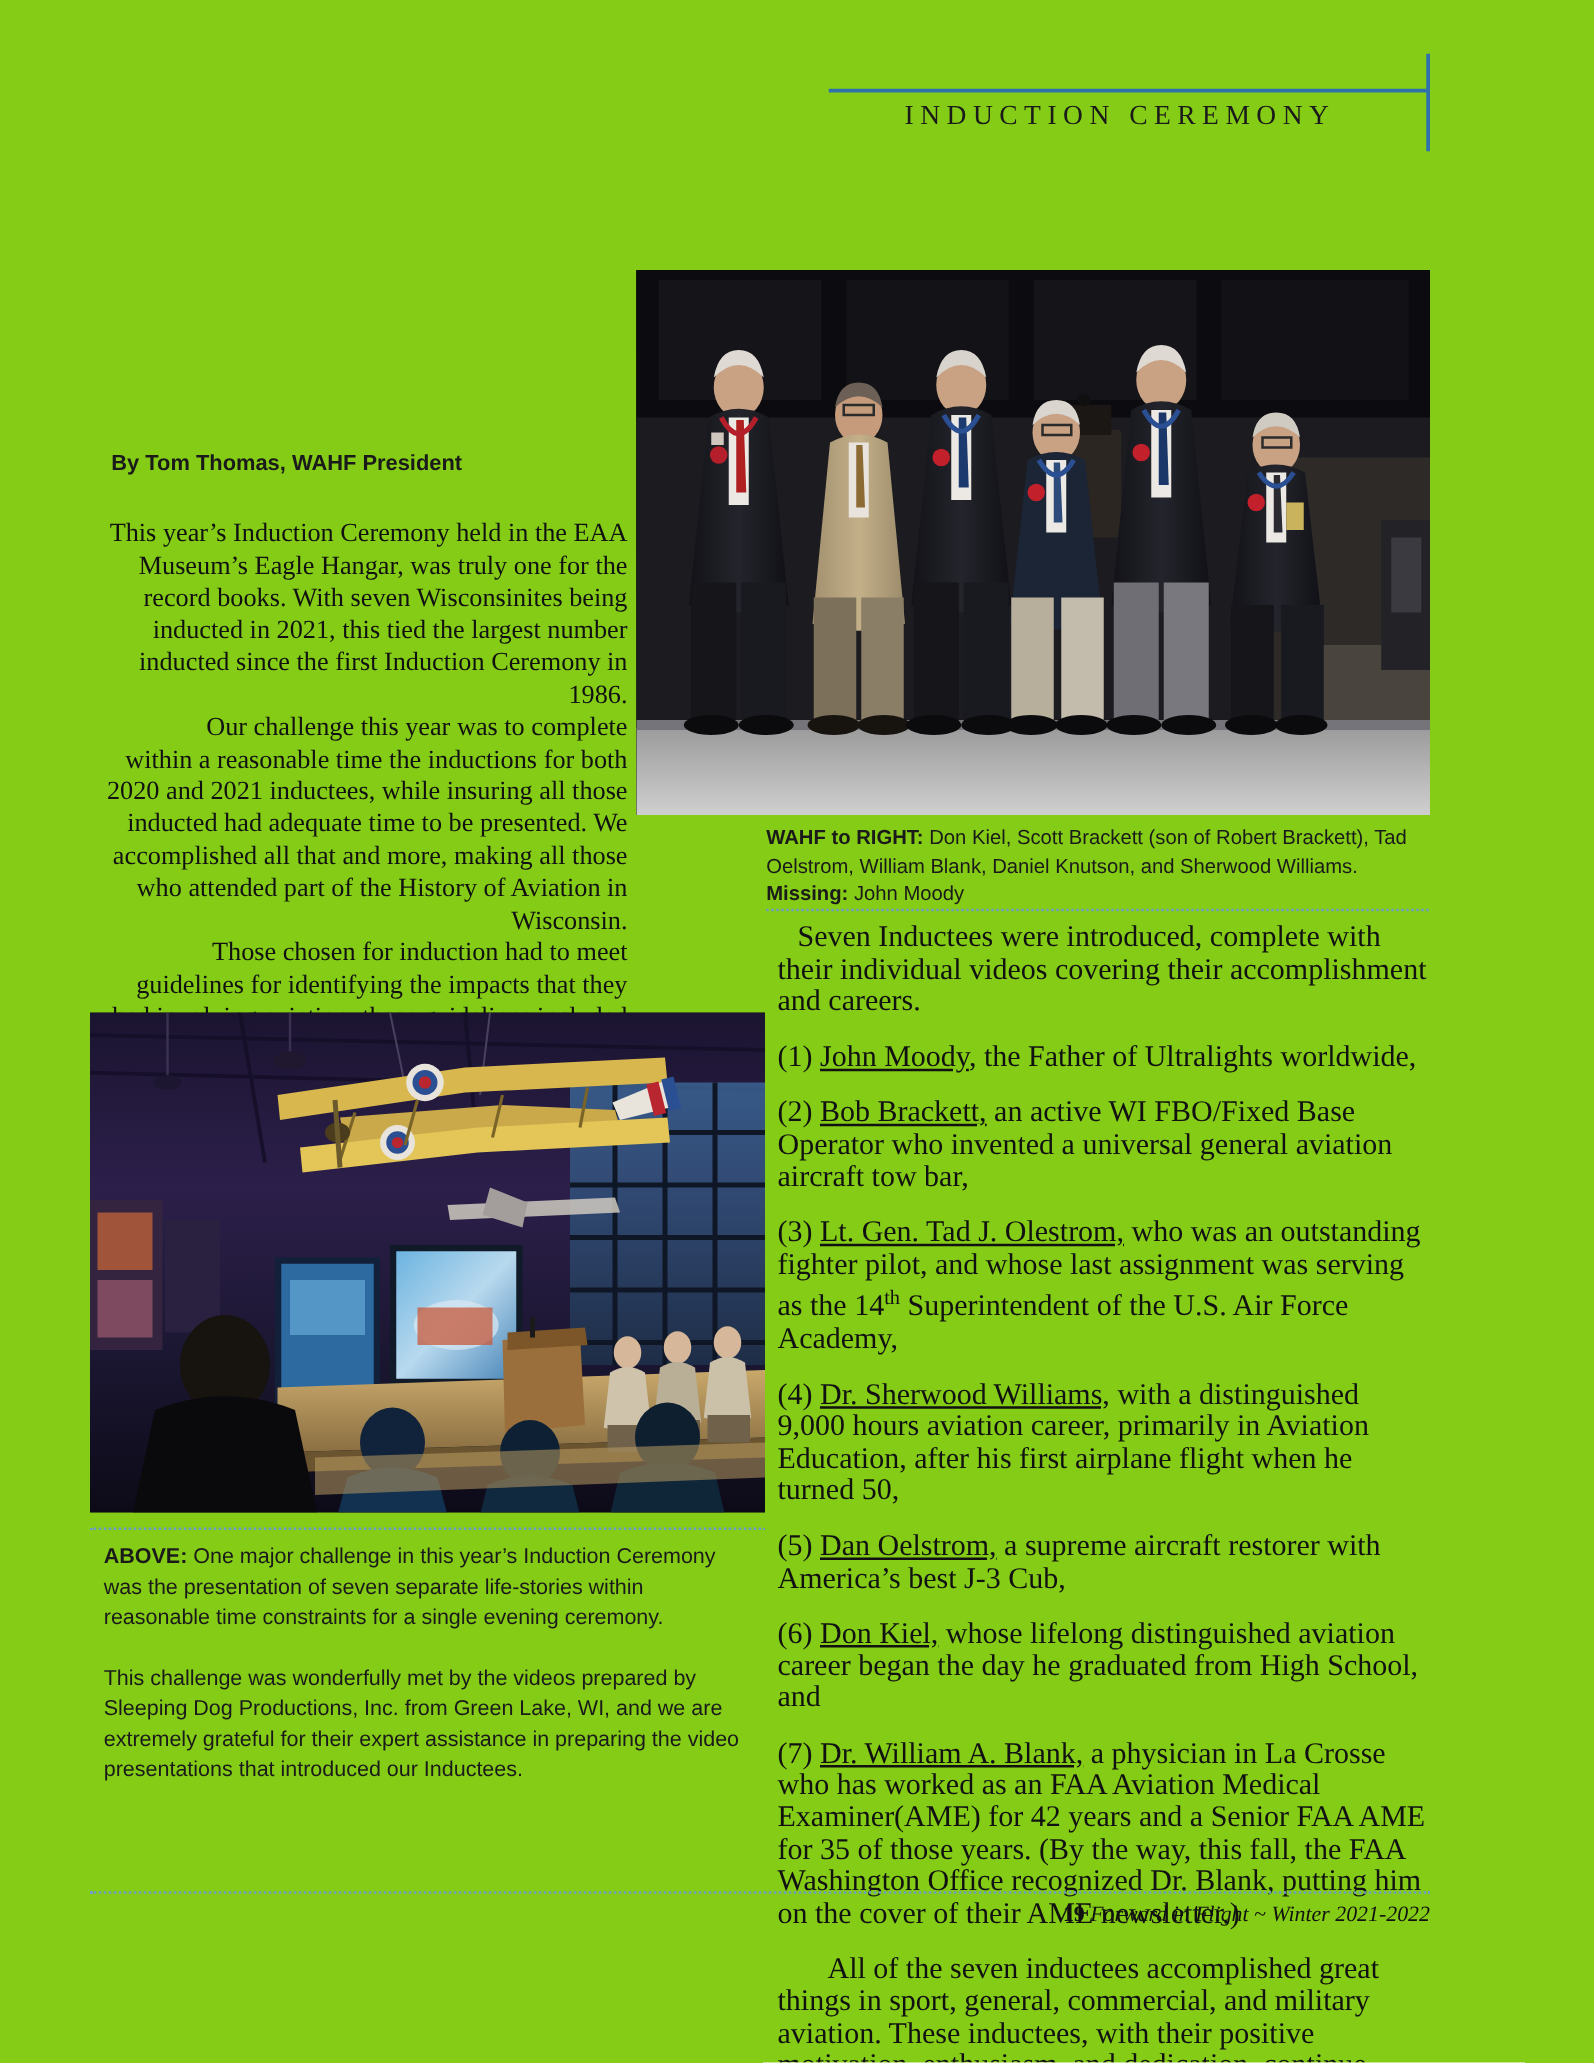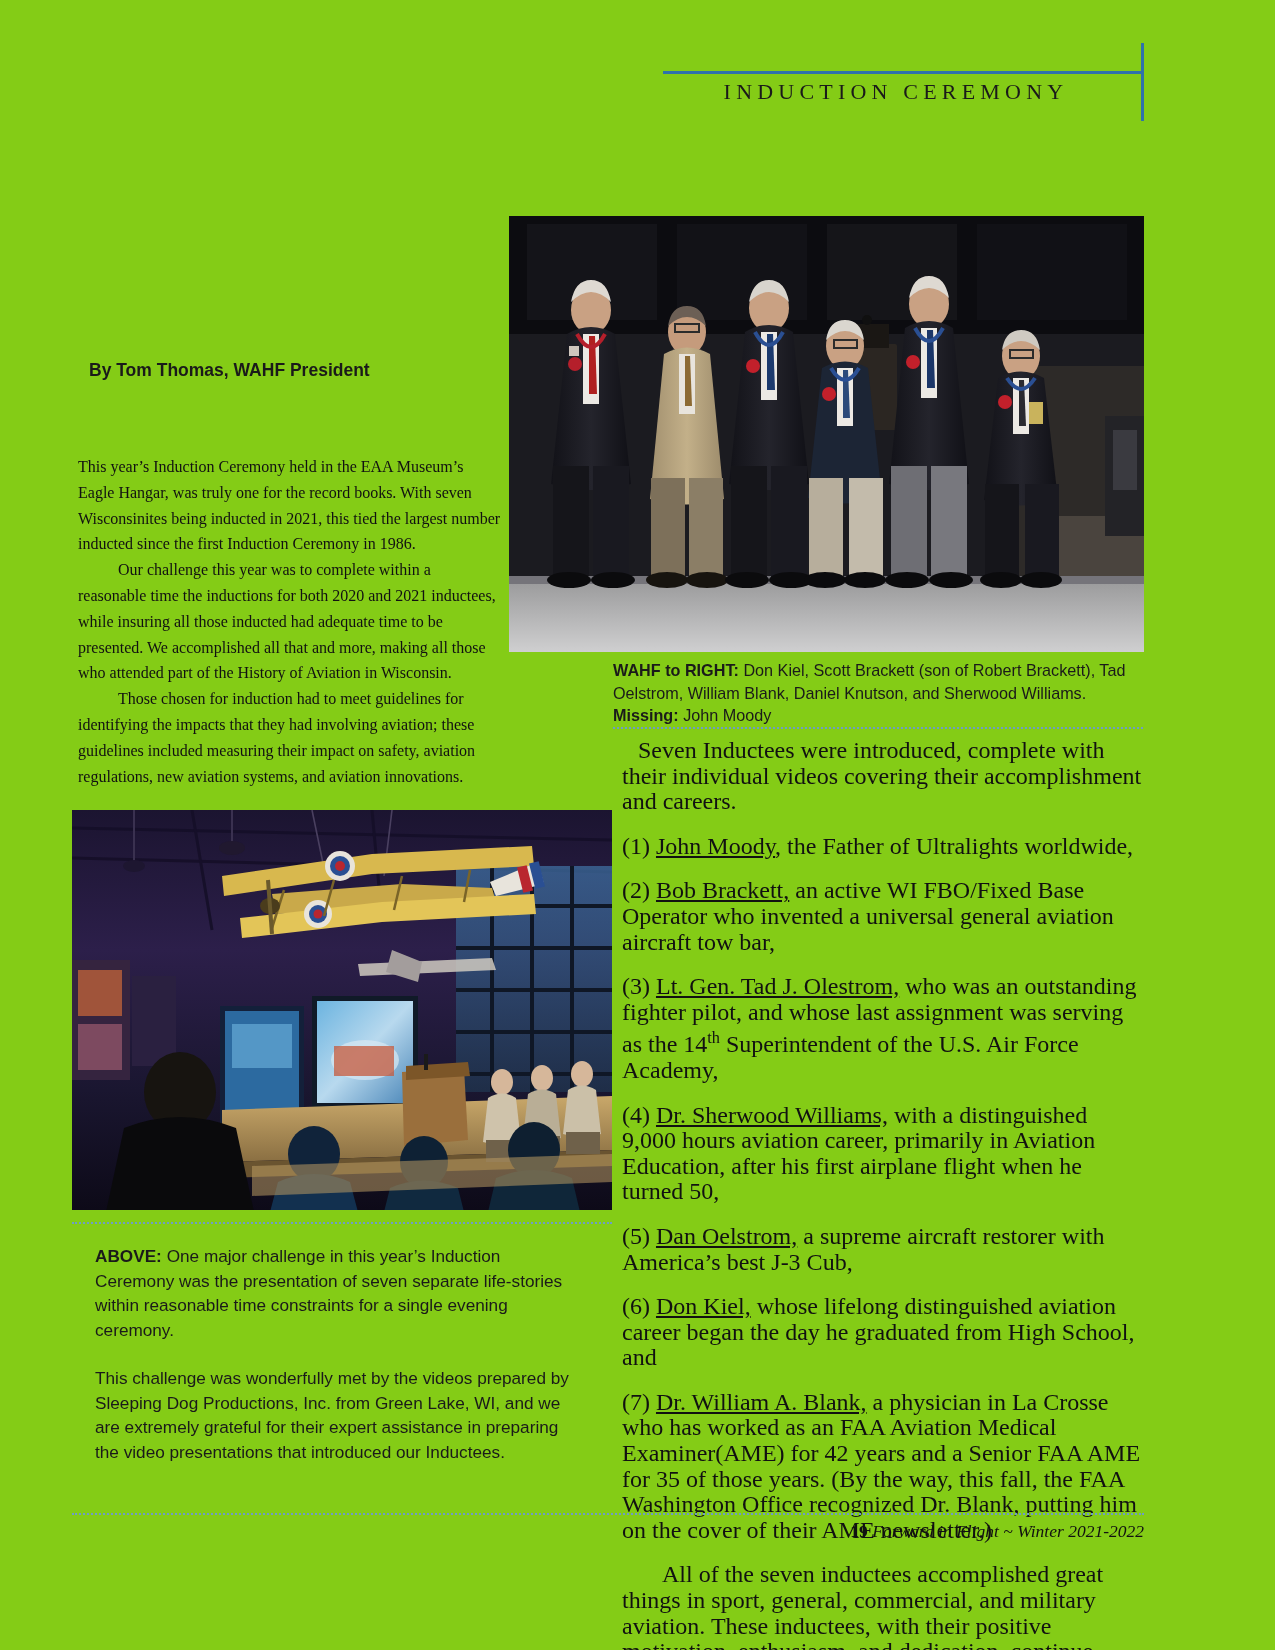--- a/index.html
+++ b/index.html
@@ -72,25 +72,24 @@
     font-size: 17.5px;
     color: #1a1a1a;
   }
 
   
   .col-left-body {
     position: absolute;
     left: 78px;
     top: 414px;
     width: 424px;
-    font-size: 16px;
+    font-size: 21px;
     line-height: 25.8px;
-    text-align: left;
+    text-align: right;
     color: #111111;
-    margin-top: 40px;
   }
   .col-left-body p { margin: 0; }
   .col-left-body p.indent { text-indent: 40px; }
 
   
   .photo-top {
     position: absolute;
     left: 509px;
     top: 216px;
     width: 635px;
@@ -153,21 +152,21 @@
   .caption-bottom {
     position: absolute;
     left: 83px;
     top: 1232px;
     width: 510px;
     font-family: "Liberation Sans", "DejaVu Sans", sans-serif;
     font-size: 17.2px;
     line-height: 24.5px;
     color: #1a1a1a;
   }
-  .caption-bottom p { margin: 12px; }
+  .caption-bottom p { margin: 0; }
   .caption-bottom p.gap { margin-top: 24px; }
   .caption-bottom b { font-weight: bold; }
 
   
   .footer {
     position: absolute;
     left: 72px;
     top: 1521px;
     width: 1072px;
     text-align: right;

